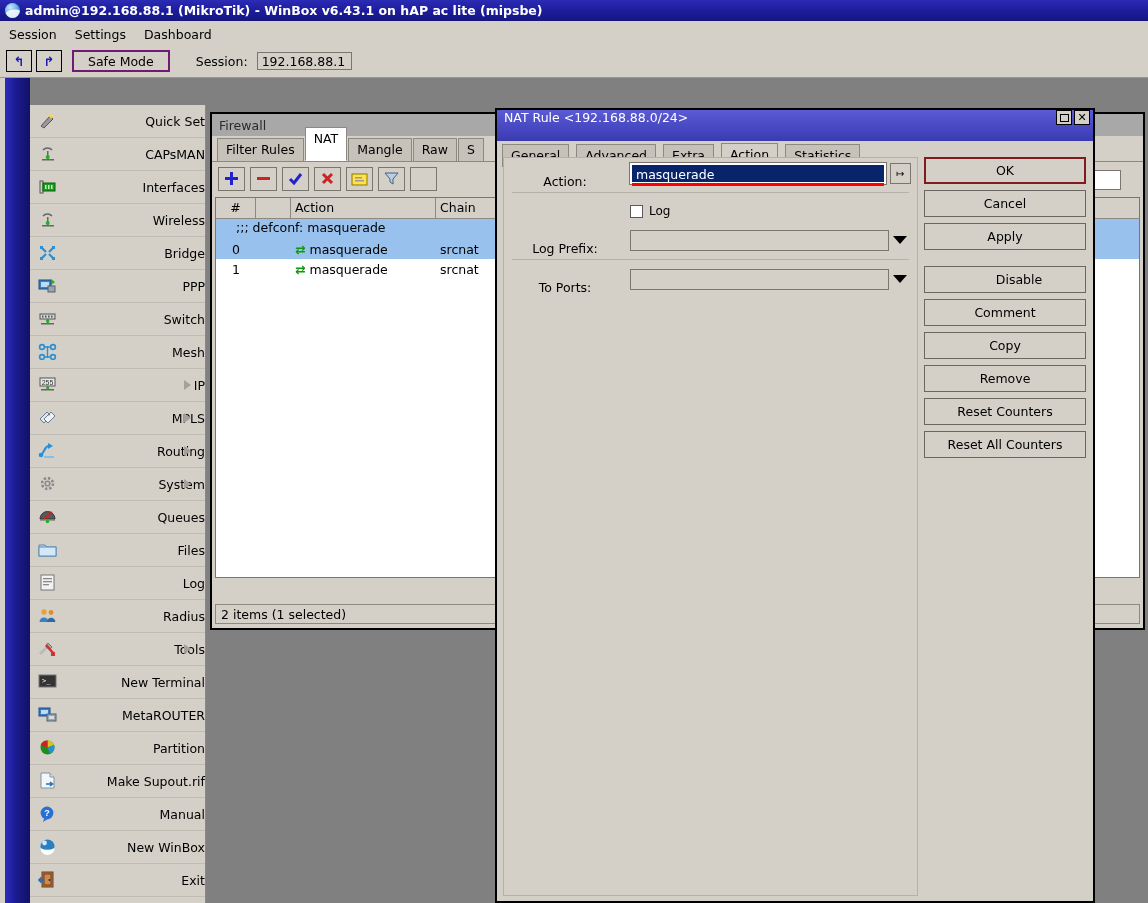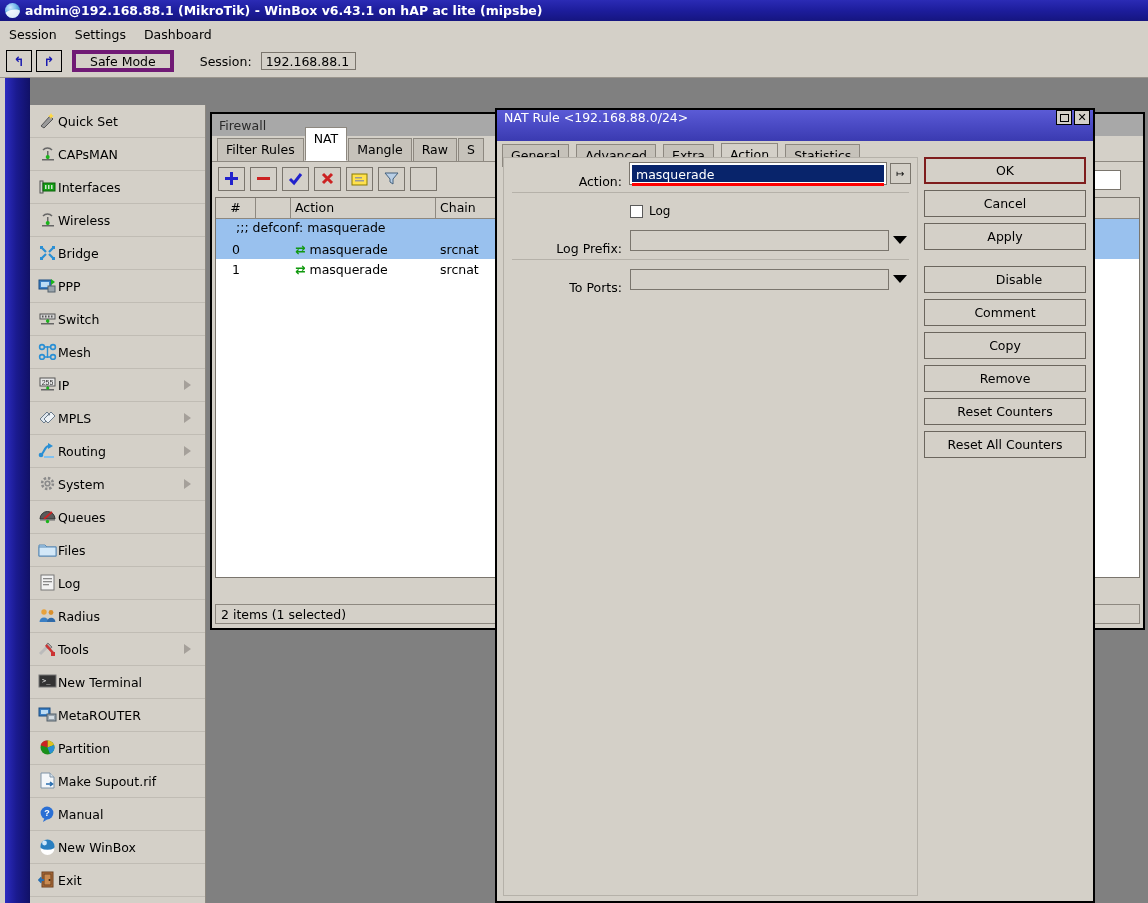--- a/index.html
+++ b/index.html
@@ -49,21 +49,21 @@
     border-bottom: 1px solid #9b968e;
   }
   .tb-btn {
     width: 26px; height: 22px; background: #d4d0c8;
     border: 1px solid #000; box-sizing: border-box;
     display: flex; align-items: center; justify-content: center;
     font-size: 13px; color: #1a1ab0; font-weight: bold;
   }
   .safemode {
     height: 22px; padding: 0 14px; margin-left: 6px;
-    background: #d4d0c8; border: 4px solid #701a75; box-sizing: border-box;
+    background: #d4d0c8; border: 2px solid #701a75; box-sizing: border-box;
     display: flex; align-items: center; font-size: 12.5px;
   }
   .sess-label { margin-left: 22px; font-size: 12.5px; }
   .sess-box {
     margin-left: 5px; height: 18px; min-width: 95px; padding: 0 4px;
     background: #d4d0c8; border: 1px solid #7a756d; box-sizing: border-box;
     display: flex; align-items: center; font-size: 12.5px;
   }
 
   
@@ -77,23 +77,23 @@
     color: #b9b9d8; font-size: 20px; font-weight: bold;
     letter-spacing: .5px; text-align: center;
   }
 
   
   .sidebar {
     position: absolute; left: 30px; top: 105px; width: 175px; height: 798px;
     background: #d4d0c8; border-right: 1px solid #8d8880;
   }
   .side-item {
-    height: 33px; display: flex; align-items: center; 
+    height: 33px; display: flex; align-items: center; gap: 7px;
     padding-left: 8px; box-sizing: border-box;
-    border-bottom: 1px solid #c0bcb4; font-size: 12.5px; position: relative;
+    border-bottom: 1px solid #c0bcb4; font-size: 12.5px; position: relative; justify-content: space-between;
   }
   .side-item .si-icon { width: 20px; height: 18px; flex: none; position: relative; }
   .side-item .si-label { white-space: nowrap; }
   .side-item .arrow {
     position: absolute; right: 14px; width: 0; height: 0;
     border-left: 7px solid #a5a09a; border-top: 5px solid transparent;
     border-bottom: 5px solid transparent;
   }
 
   
@@ -182,21 +182,21 @@
     padding: 3px 8px 4px 8px; font-size: 12.5px; background: #c6c2ba;
     border: 1px solid #8d8880; border-bottom: none; box-sizing: border-box;
   }
   .dlg-tab.active { background: #d4d0c8; padding-bottom: 5px; }
 
   .dlg-body {
     position: absolute; left: 6px; top: 47px; width: 415px; bottom: 5px;
     background: #d4d0c8; border: 1px solid #b5b1a9; box-sizing: border-box;
   }
   .frm-row { display: flex; align-items: center; height: 30px; padding-left: 4px; }
-  .frm-label { width: 114px; text-align: right; padding-right: 8px; font-size: 12.5px; margin-top: 16px; }
+  .frm-label { width: 114px; text-align: center; padding-right: 8px; font-size: 12.5px; margin-top: 16px; }
   .frm-input {
     flex: 1; height: 21px; background: #d4d0c8; border: 1px solid #7a756d;
     box-sizing: border-box; padding: 2px 4px; font-size: 12.5px;
     position: relative; margin-right: 4px;
   }
   .frm-input.sel-navy { background: #08246b; color: #fff; border: 2px solid #fff; outline: 1px solid #7a756d; }
   .redline { position: absolute; left: 0; bottom: -4px; height: 3px; width: 100%; background: #ff0000; }
   .spin-btn {
     width: 21px; height: 21px; background: #d4d0c8; border: 1px solid #7a756d;
     box-sizing: border-box; display: flex; align-items: center; justify-content: center;

